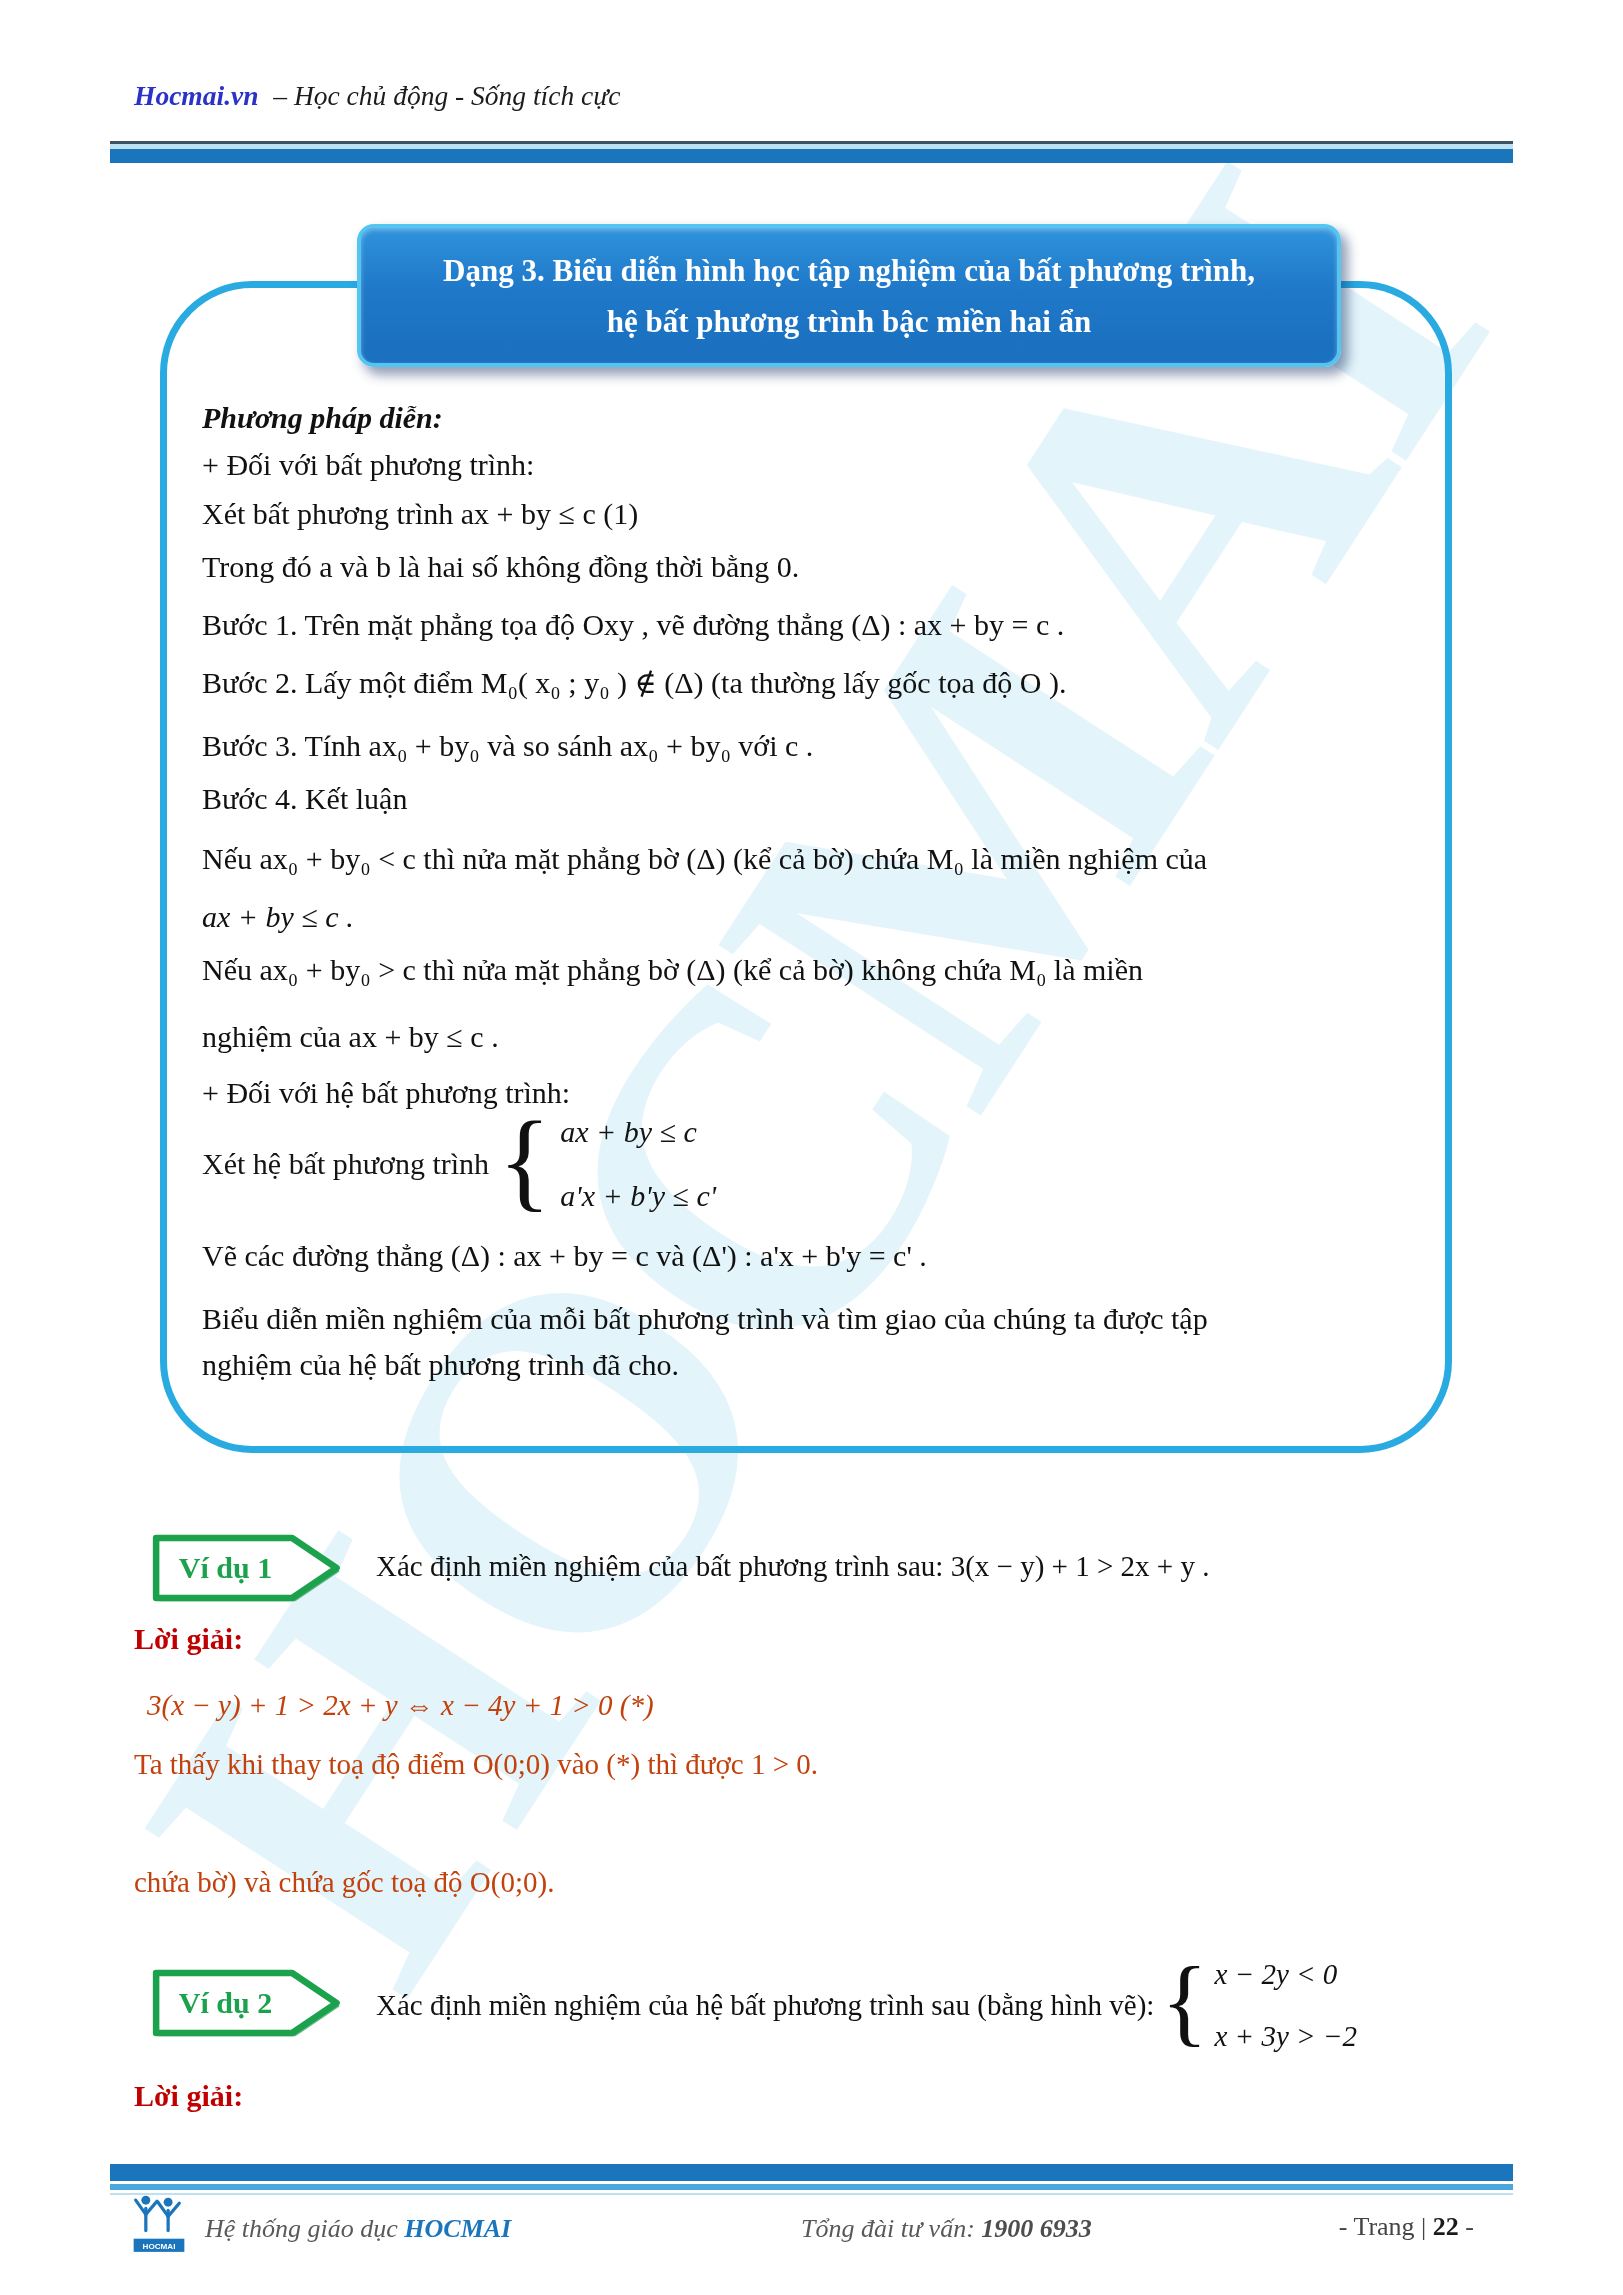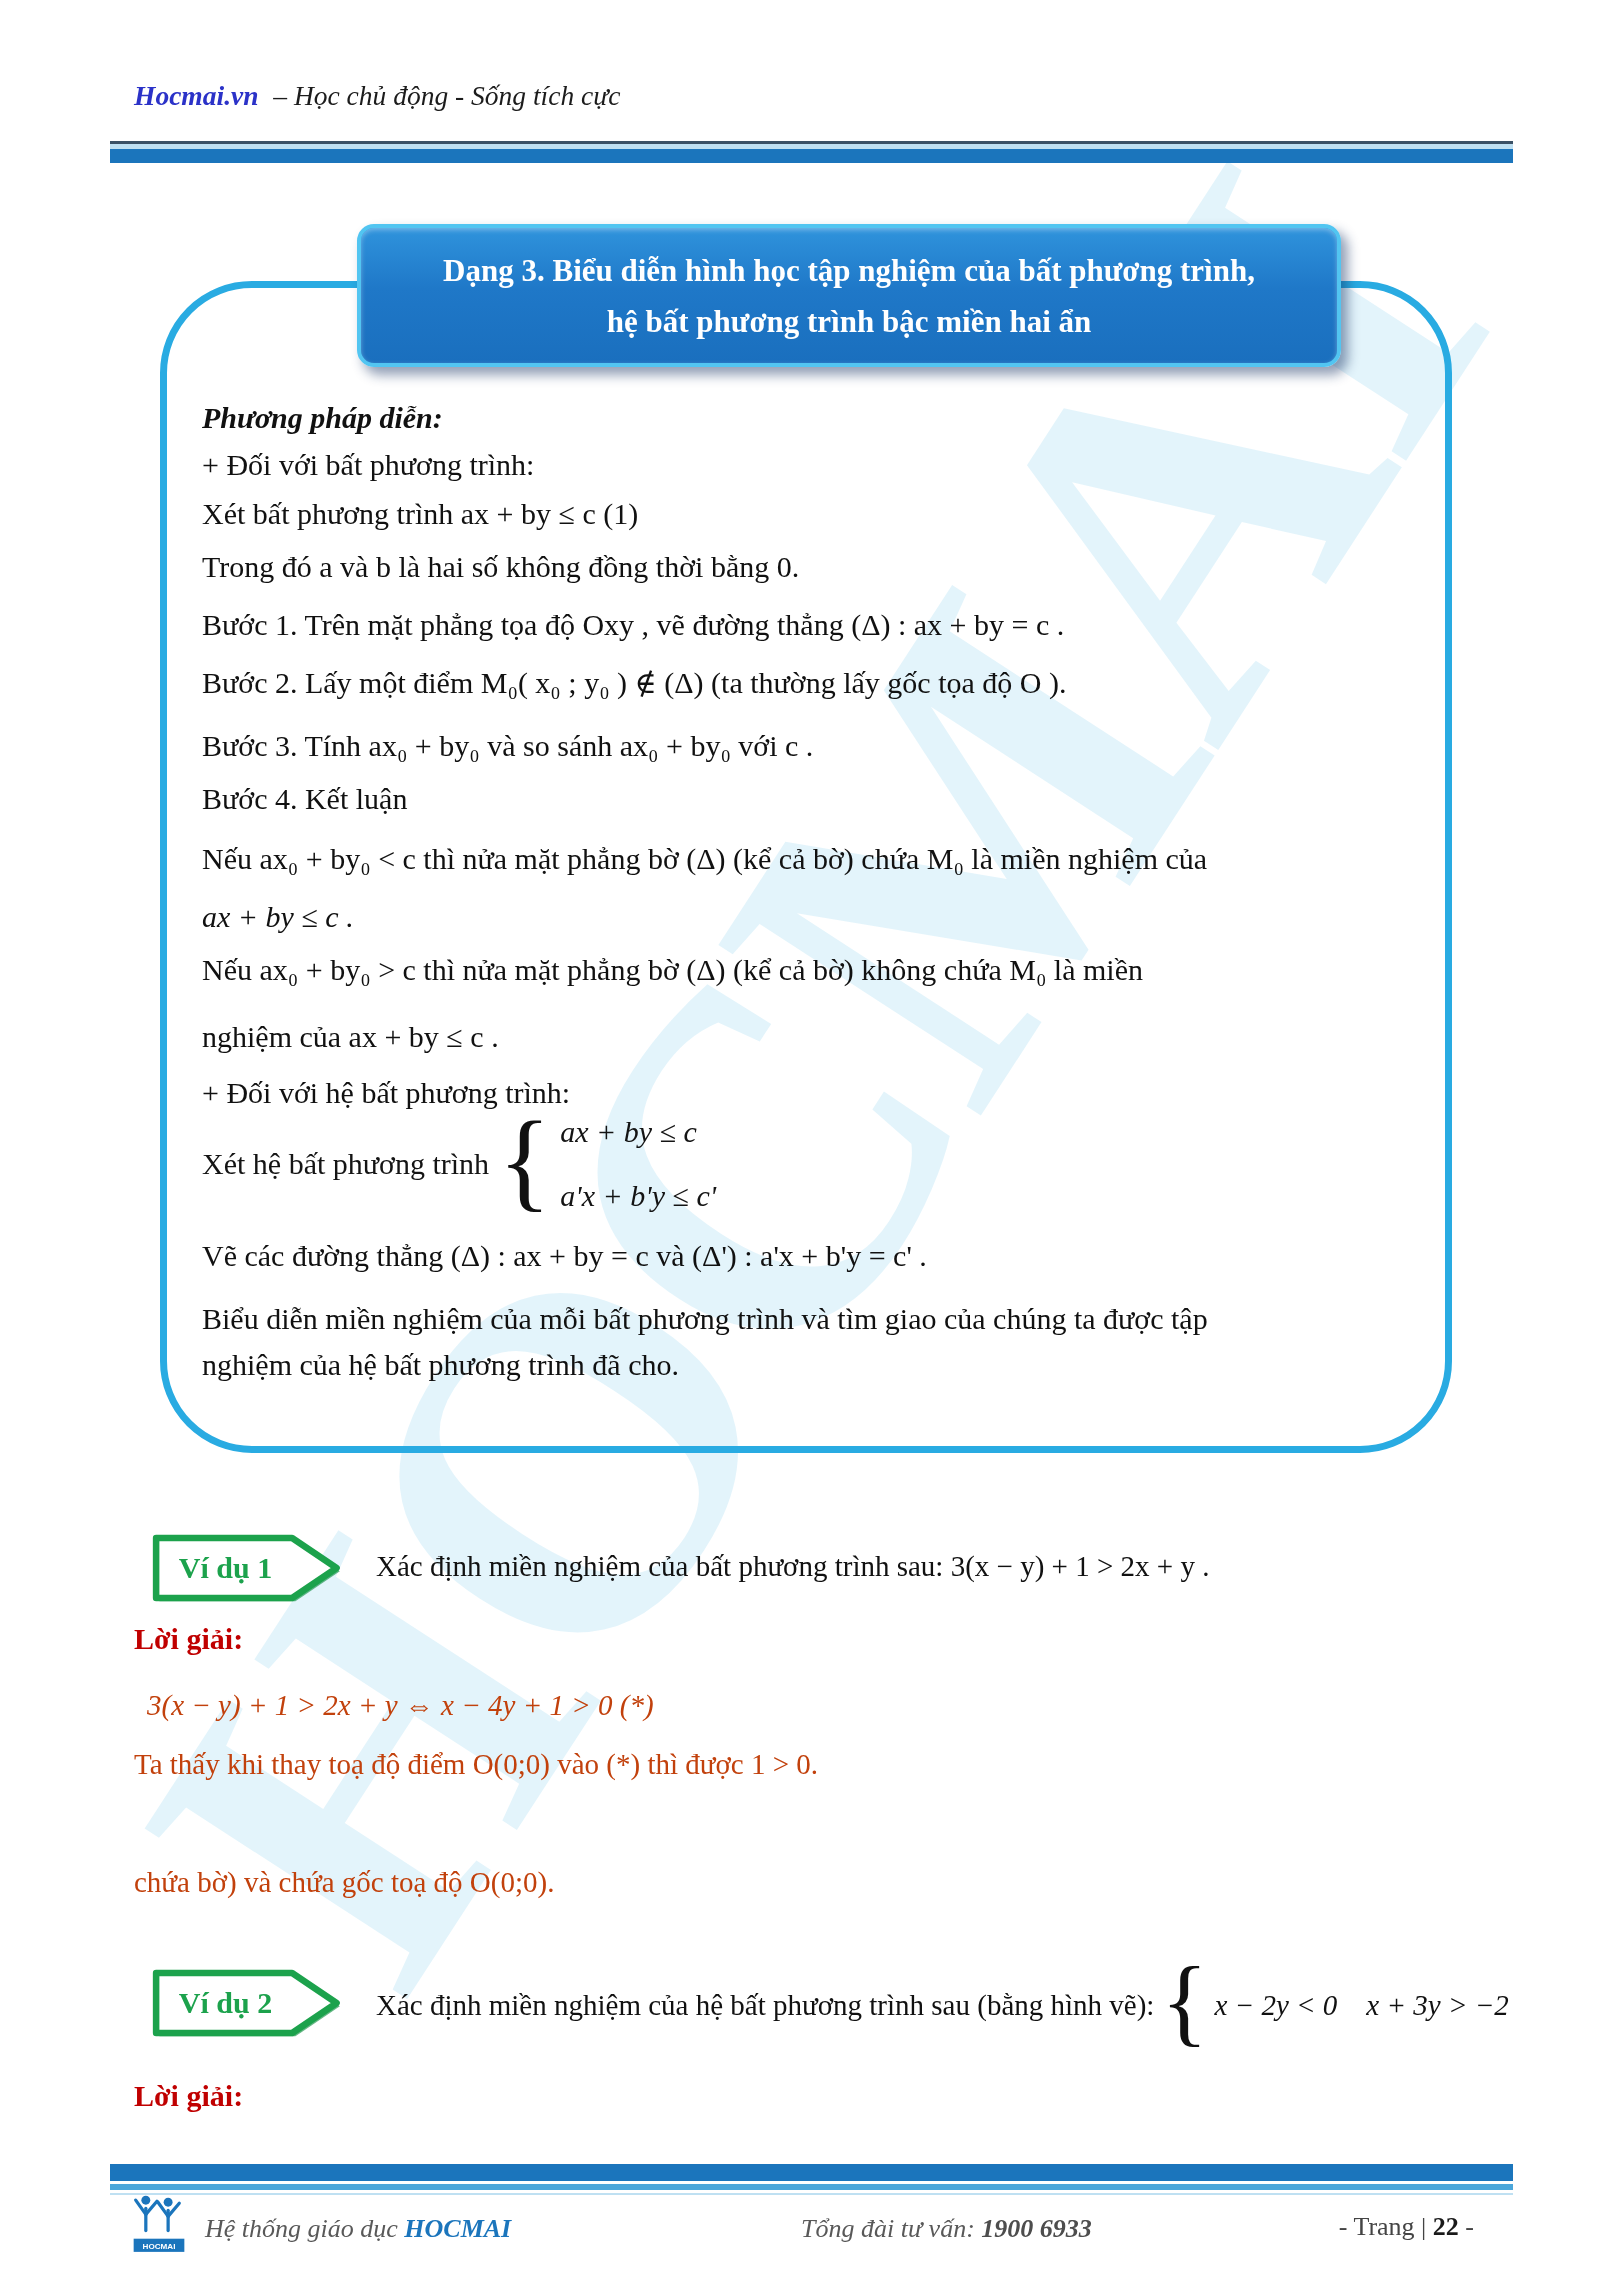--- a/index.html
+++ b/index.html
@@ -47,21 +47,21 @@
   .badge svg{position:absolute;left:0;top:0;}
   .badge-label{
     position:absolute;left:0;top:0;width:147px;height:100%;
     display:flex;align-items:center;justify-content:center;
     color:#1CA24C;font-weight:bold;font-size:30px;
   }
   .statement{position:absolute;font-size:29px;white-space:nowrap;z-index:2;color:#111;}
   .ex2-row{position:absolute;left:376px;top:1946px;height:118px;display:flex;align-items:center;gap:6.5px;z-index:2;}
   .ex2-row .stmt{font-size:29px;white-space:nowrap;color:#111;}
   .ex2-brace{font-size:98px;font-weight:400;line-height:0.95;color:#111;transform:translateY(-2.6px);}
-  .ex2-col{display:flex;gap:29px;font-size:29px;font-style:italic;white-space:nowrap;color:#111;}
+  .ex2-col{display:flex;flex-direction:column;gap:29px;font-size:29px;font-style:italic;white-space:nowrap;color:#111;}
   
   .sol-label{position:absolute;left:134px;color:#C00000;font-weight:bold;font-size:30px;z-index:2;white-space:nowrap;}
   .sol-line{position:absolute;left:134px;font-size:29px;white-space:nowrap;z-index:2;color:#c2410c;}
   
   .footer-rule{position:absolute;left:110px;top:2164px;width:1403px;z-index:3;}
   .f-thick{height:17px;background:#1B75BC;}
   .f-gap5{height:3.3px;background:#ffffff;}
   .f-mid{height:5.9px;background:#4BA6DA;}
   .f-gap4{height:2.6px;background:#ffffff;}
   .f-light{height:2px;background:#BFE0F2;}

